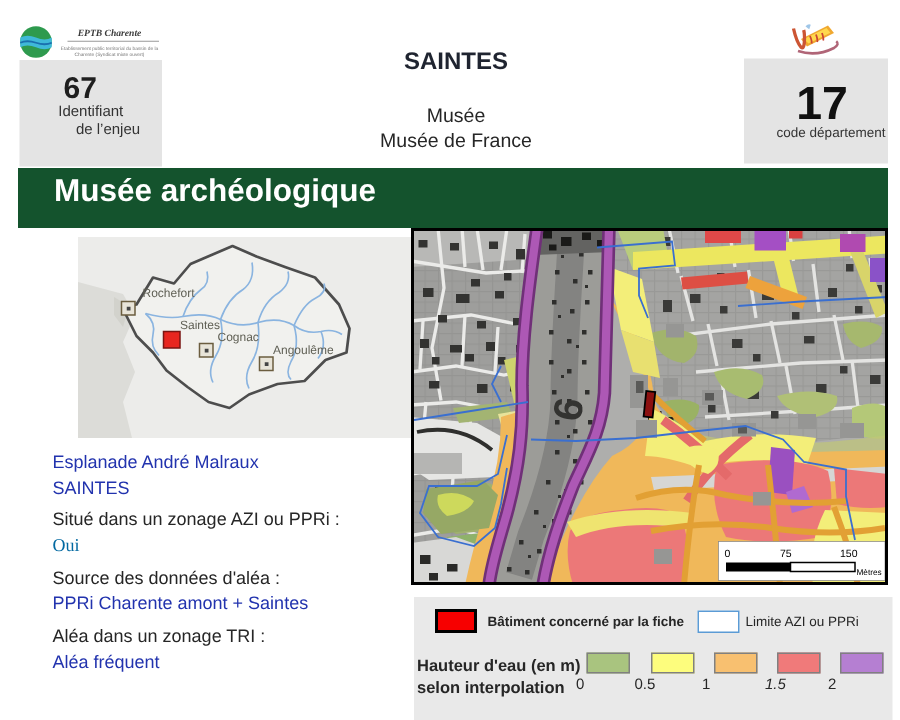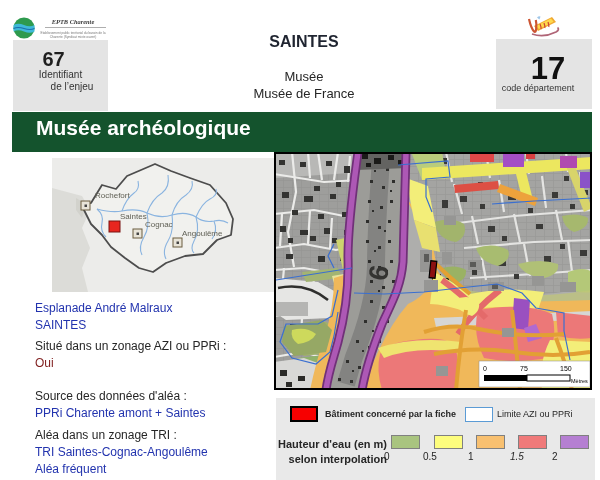--- a/index.html
+++ b/index.html
@@ -42,21 +42,21 @@
   <polygon points="12,13 27,5.6 29.6,8.8 15,16" fill="#ffd84d"></polygon>
   <path d="M13 4.5 Q15 2.5 16.5 3.5 L15.5 6.5 Q14 5.5 13 4.5 Z" fill="#9fc6e8"></path>
   <path d="M5 6 Q7 15 10 18.5 Q11.8 20 12.2 15.5 Q12.6 10 11.8 7" stroke="#cc5533" stroke-width="2.2" fill="none"></path>
   <path d="M16 11 Q17.5 14.5 17 16 M20 10 Q21.3 13.5 20.8 15 M24 9 Q25.2 12.5 24.8 14" stroke="#cc4433" stroke-width="1.2" fill="none"></path>
   <path d="M8 21 Q20 25 32 19 Q36 16.5 33.5 14.5" stroke="#b06577" stroke-width="1.7" fill="none"></path>
 </svg>
 </div>
 
 <div class="abs" style="left:496px;top:39px;width:96px;height:70px;background:#e4e4e4;text-align:center;">
   <div class="abs" style="left:4px;top:12px;width:96px;font-size:31px;font-weight:bold;color:#111;">17</div>
-  <div class="abs" style="left:0;top:44px;width:84px;font-size:9px;color:#333;">code département</div>
+  <div class="abs" style="left:0;top:44px;width:84px;font-size:9px;color:#333;padding-left:16px;">code département</div>
 </div>
 
 <div class="abs" style="left:12px;top:112px;width:580px;height:40px;background:#14532d;">
   <div style="margin:4px 0 0 24px;font-size:21px;font-weight:bold;color:#ffffff;">Musée archéologique</div>
 </div>
 
 <div class="abs" style="left:20px;top:158px;width:250px;height:134px;padding-left:32px;">
 <svg width="250" height="134" viewBox="0 0 250 134">
 
   <rect x="0" y="0" width="250" height="134" fill="#ececea"></rect>
@@ -108,29 +108,28 @@
 
 <div class="abs" style="left:35px;top:300px;width:240px;font-size:12px;line-height:17px;color:#262626;">
 
 
   <div style="color:#2233ae;">Esplanade André Malraux</div>
 
   <div style="color:#2233ae;">SAINTES</div>
 
   <div style="margin-top:4px;">Situé dans un zonage AZI ou PPRi :</div>
 
-  <div style="color:#7f1d1d;">Oui</div>
-
-  <div style="margin-top:16px;">Source des données d'aléa :</div>
+  <div style="color:#0369a1;font-family:Liberation Serif, serif;">Oui</div>
+
+  <div style="margin-top:5px;">Source des données d'aléa :</div>
 
   <div style="color:#2233ae;">PPRi Charente amont + Saintes</div>
 
   <div style="margin-top:5px;">Aléa dans un zonage TRI :</div>
 
-  <div style="color:#2233ae;">TRI Saintes-Cognac-Angoulême</div>
 
   <div style="color:#2233ae;">Aléa fréquent</div>
 </div>
 
 <div class="abs" style="left:274px;top:152px;width:318px;height:238px;">
 <svg width="318" height="238" viewBox="0 0 318 238" id="citymap">
   <defs>
     <pattern id="parcel" width="9" height="7" patternUnits="userSpaceOnUse">
       <path d="M0 0.4 H9 M0.4 0 V7" stroke="#8e8e8c" stroke-width="0.8" fill="none"></path>
     </pattern>
@@ -445,21 +444,21 @@
     <text x="286" y="219" font-size="7" fill="#000">150</text>
     <rect x="210" y="223" width="43" height="6" fill="#000"></rect>
     <rect x="253" y="223" width="43" height="6" fill="#fff" stroke="#000" stroke-width="1"></rect>
     <text x="297" y="231" font-size="5.5" fill="#000">Mètres</text>
   </g>
 
   <rect x="1" y="1" width="316" height="236" fill="none" stroke="#000" stroke-width="2"></rect>
 </svg>
 </div>
 
-<div class="abs" style="left:276px;top:398px;width:319px;height:82px;background:#e9e9e9;text-align:right;">
+<div class="abs" style="left:276px;top:398px;width:319px;height:82px;background:#e9e9e9;">
 
   <div class="abs" style="left:14px;top:8px;width:24px;height:12px;background:#f70000;border:2px solid #000;"></div>
 
   <div class="abs" style="left:49px;top:11px;font-size:9px;font-weight:bold;color:#262626;letter-spacing:0px;">Bâtiment concerné par la fiche</div>
 
   <div class="abs" style="left:189px;top:9px;width:26px;height:13px;background:#fff;border:1px solid #5b9bd5;"></div>
 
   <div class="abs" style="left:221px;top:11px;font-size:9px;font-weight:normal;color:#262626;">Limite AZI ou PPRi</div>
 
   <div class="abs" style="left:2px;top:39px;font-size:11px;font-weight:bold;color:#262626;line-height:15px;">Hauteur d'eau (en m)<br>selon interpolation</div>

